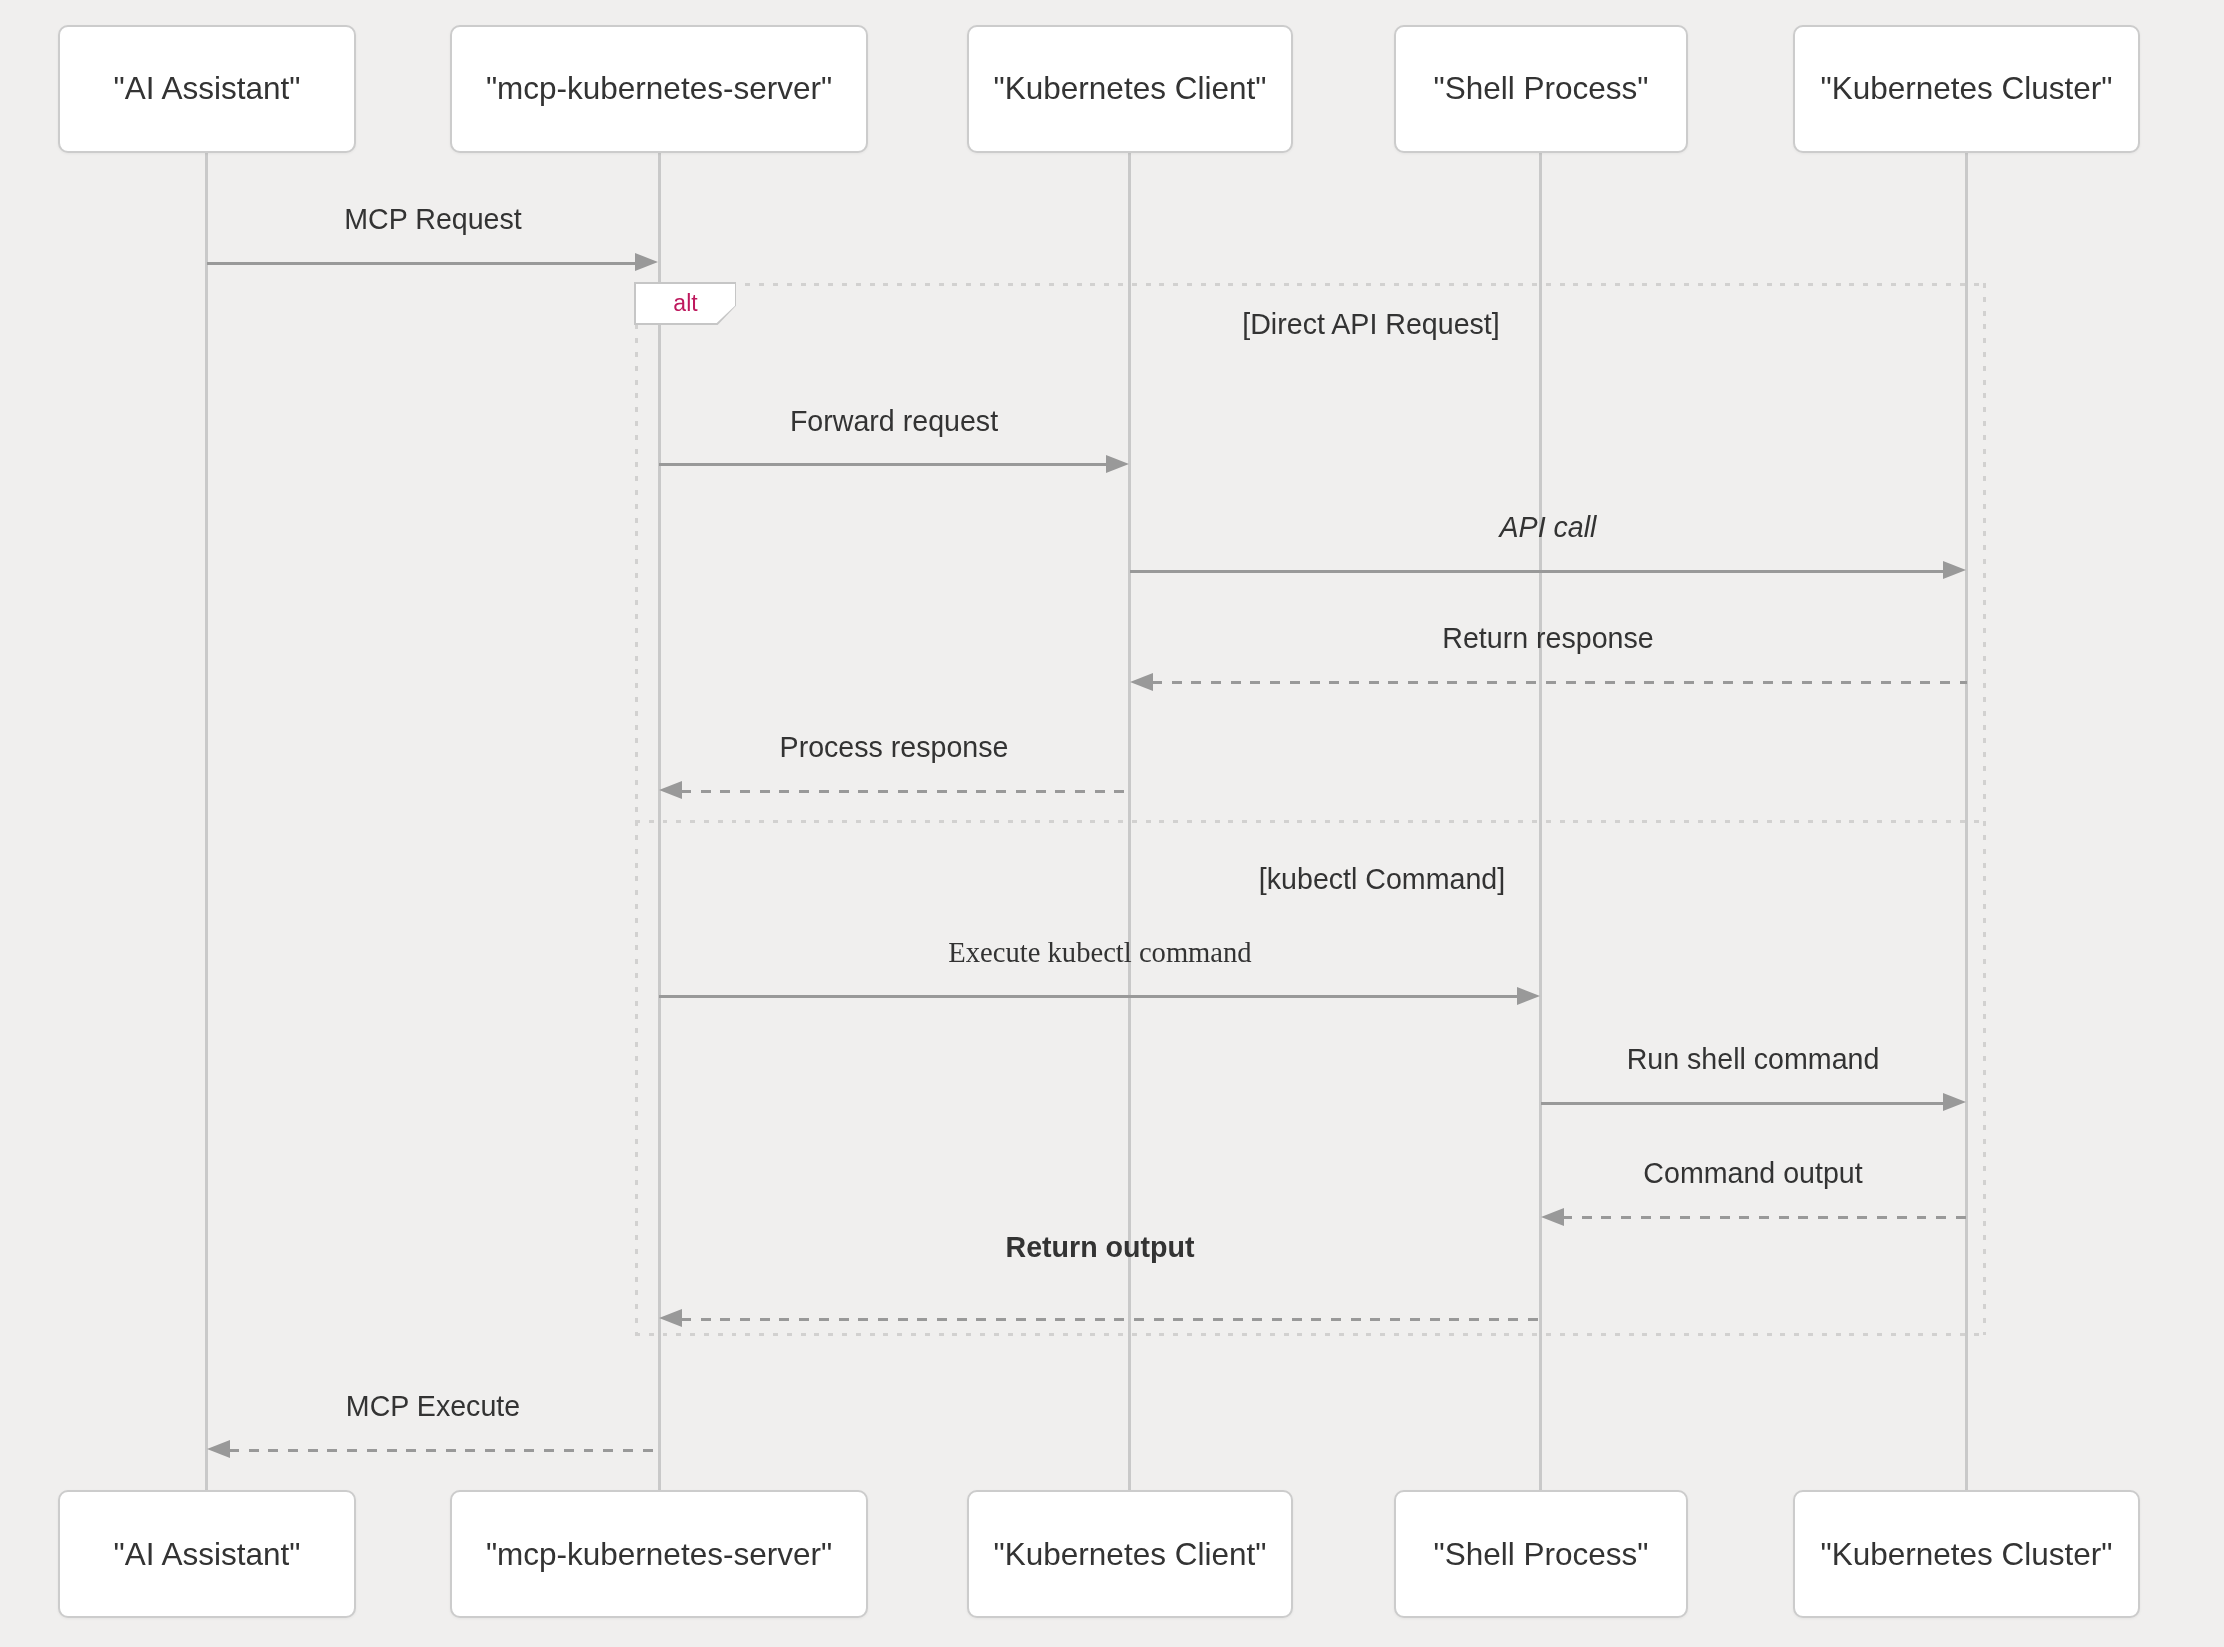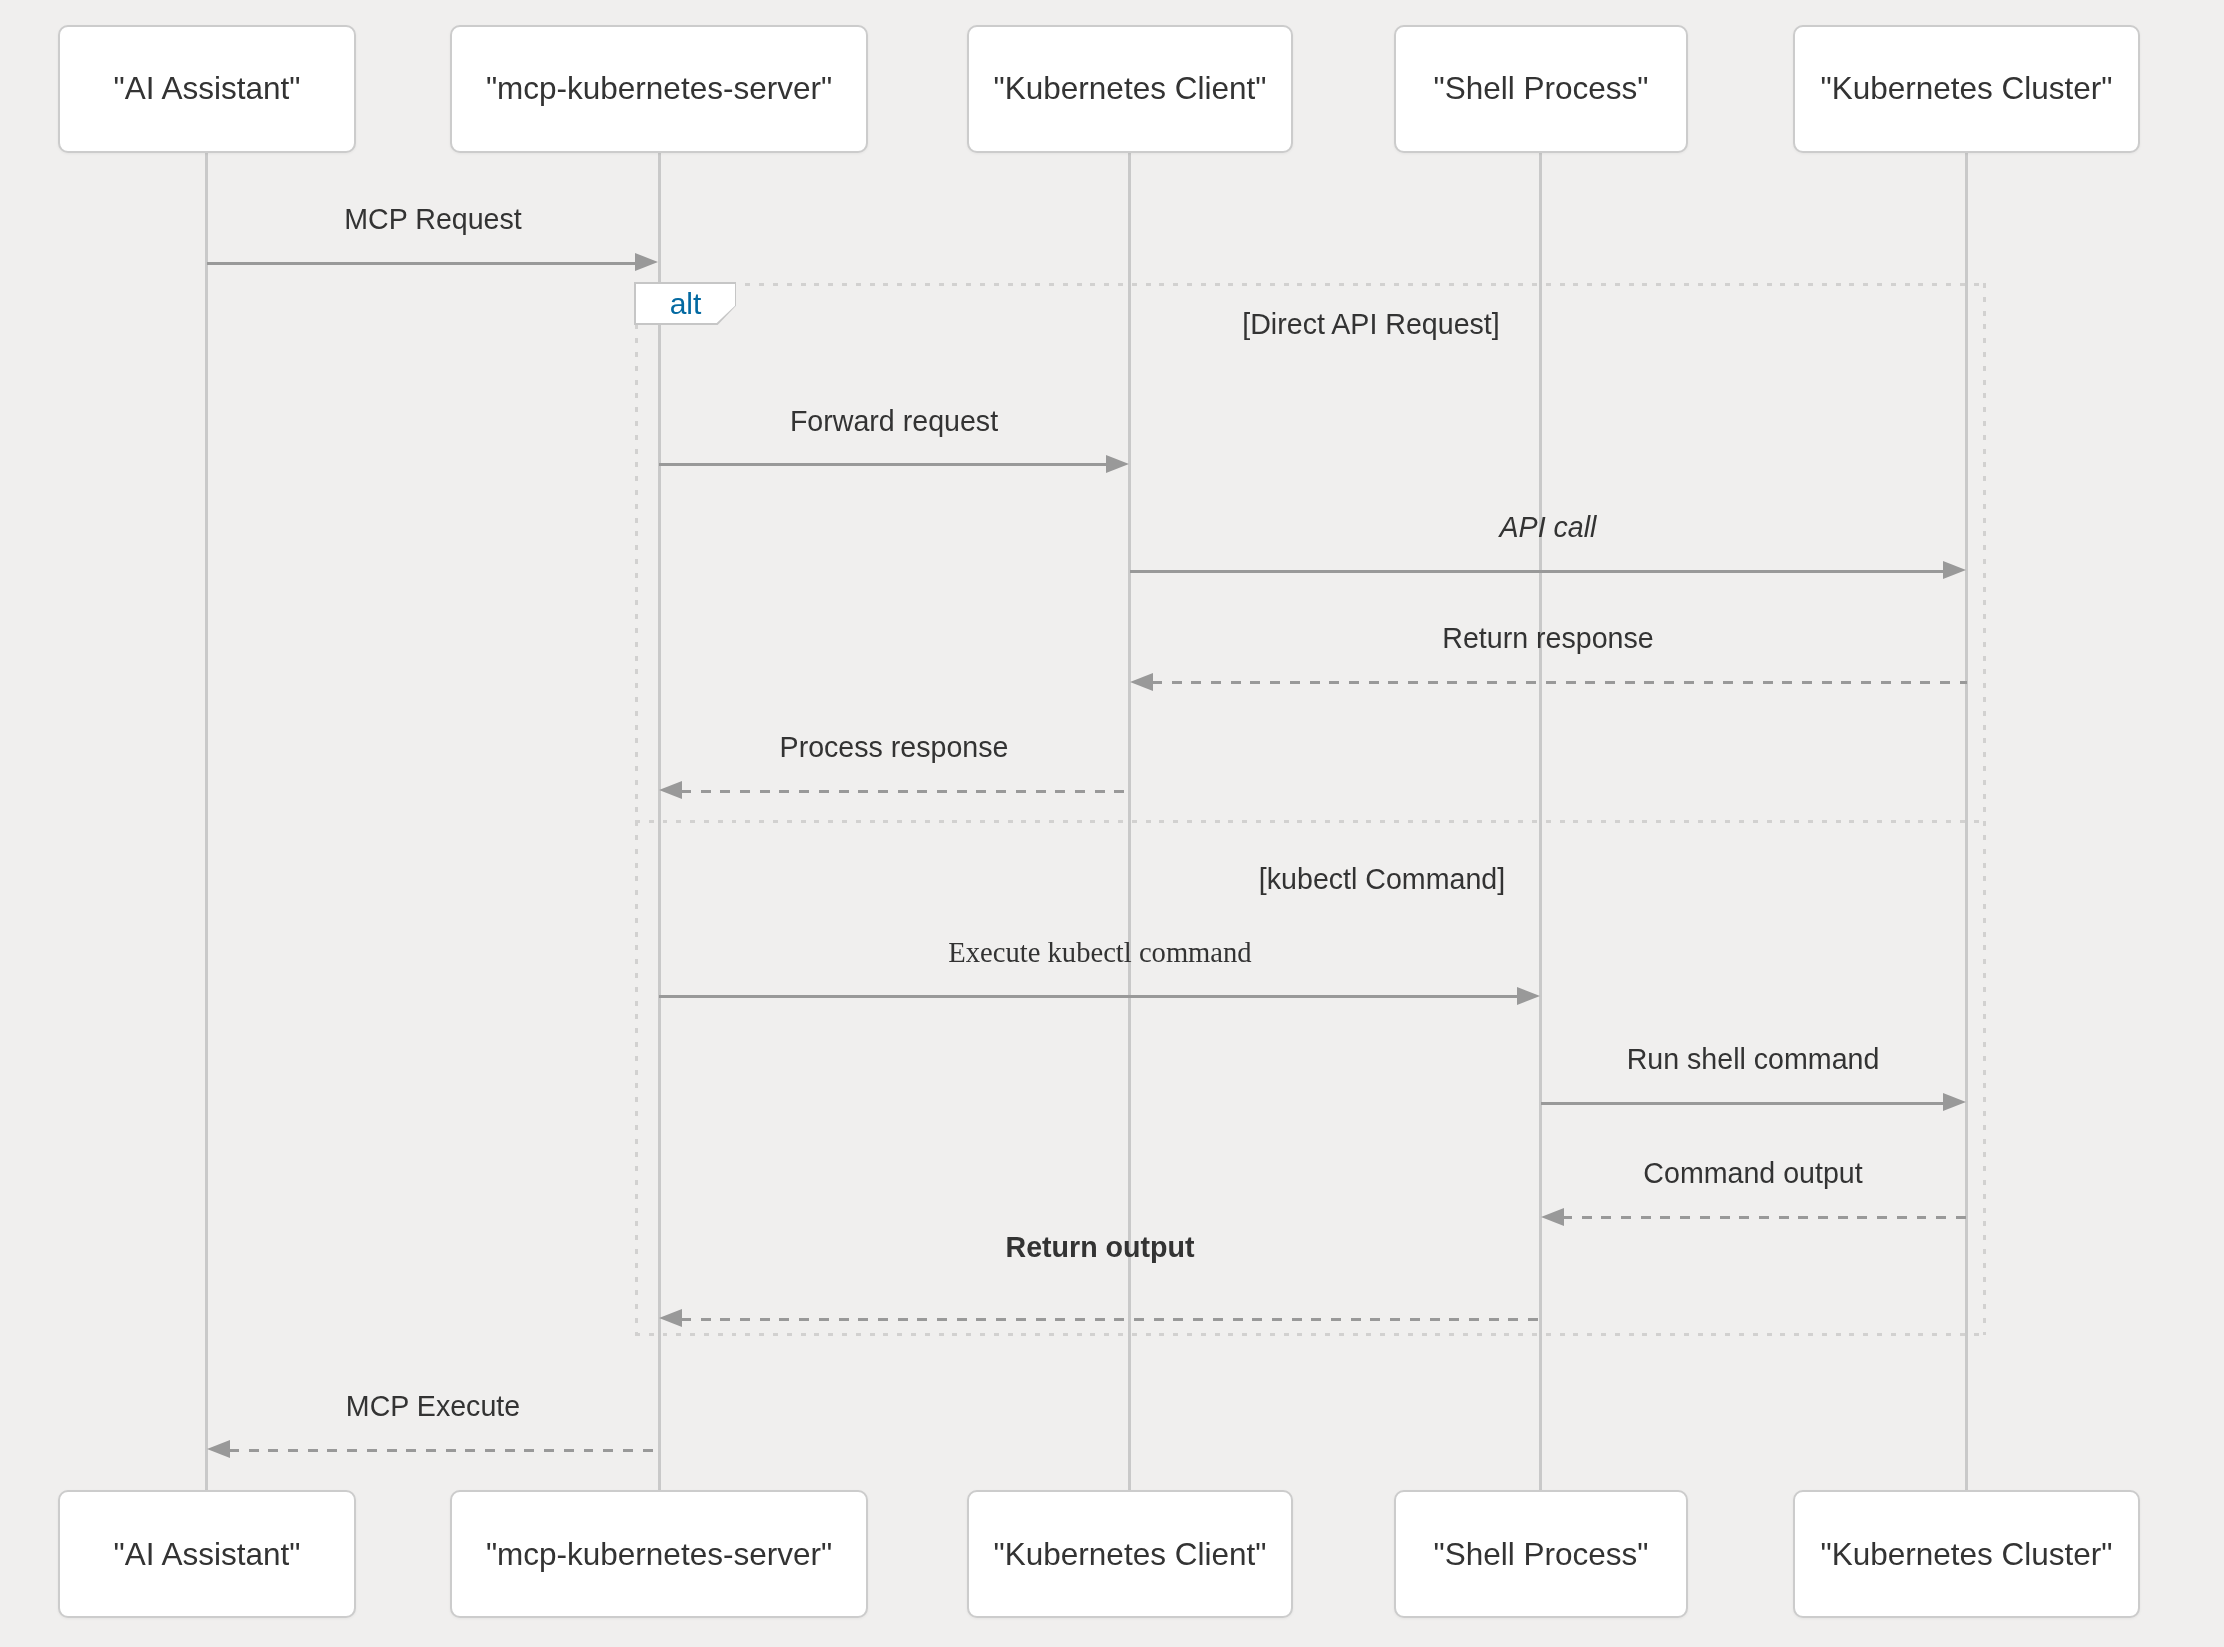--- a/index.html
+++ b/index.html
@@ -19,21 +19,21 @@
   
   .frame-h{position:absolute;height:3px;
     background-image:repeating-linear-gradient(90deg,#d2d1d0 0 4.9px,transparent 4.9px 13.8px);}
   .frame-v{position:absolute;width:3px;
     background-image:repeating-linear-gradient(180deg,#d2d1d0 0 4.9px,transparent 4.9px 13.8px);}
   .alt-label-outer{position:absolute;left:634px;top:282px;width:102px;height:43px;
     background:#c6c6c6;clip-path:polygon(0 0,100% 0,100% 55%,82% 100%,0 100%);}
   .alt-label-inner{position:absolute;left:2px;top:2px;width:99px;height:39px;
     background:#ffffff;clip-path:polygon(0 0,100% 0,100% 56%,81.5% 100%,0 100%);
     display:flex;align-items:center;justify-content:center;}
-  .alt-label-inner span{font-size:30px;color:#0369a1;}
+  .alt-label-inner span{font-size:23px;color:#be185d;}
   .section-label{position:absolute;transform:translate(-50%,-50%);
     font-size:28.6px;color:#333333;white-space:nowrap;}
   
   .msg-label{position:absolute;transform:translate(-50%,-50%);
     font-size:28.6px;color:#333333;white-space:nowrap;}
   .msg-line{position:absolute;height:3px;}
   .msg-line.solid{background:#999999;}
   .msg-line.dashed{background-image:repeating-linear-gradient(90deg,#999999 0 9.9px,transparent 9.9px 19.7px);}
   .arrow-head{position:absolute;width:0;height:0;
     border-top:9.9px solid transparent;border-bottom:9.9px solid transparent;}

